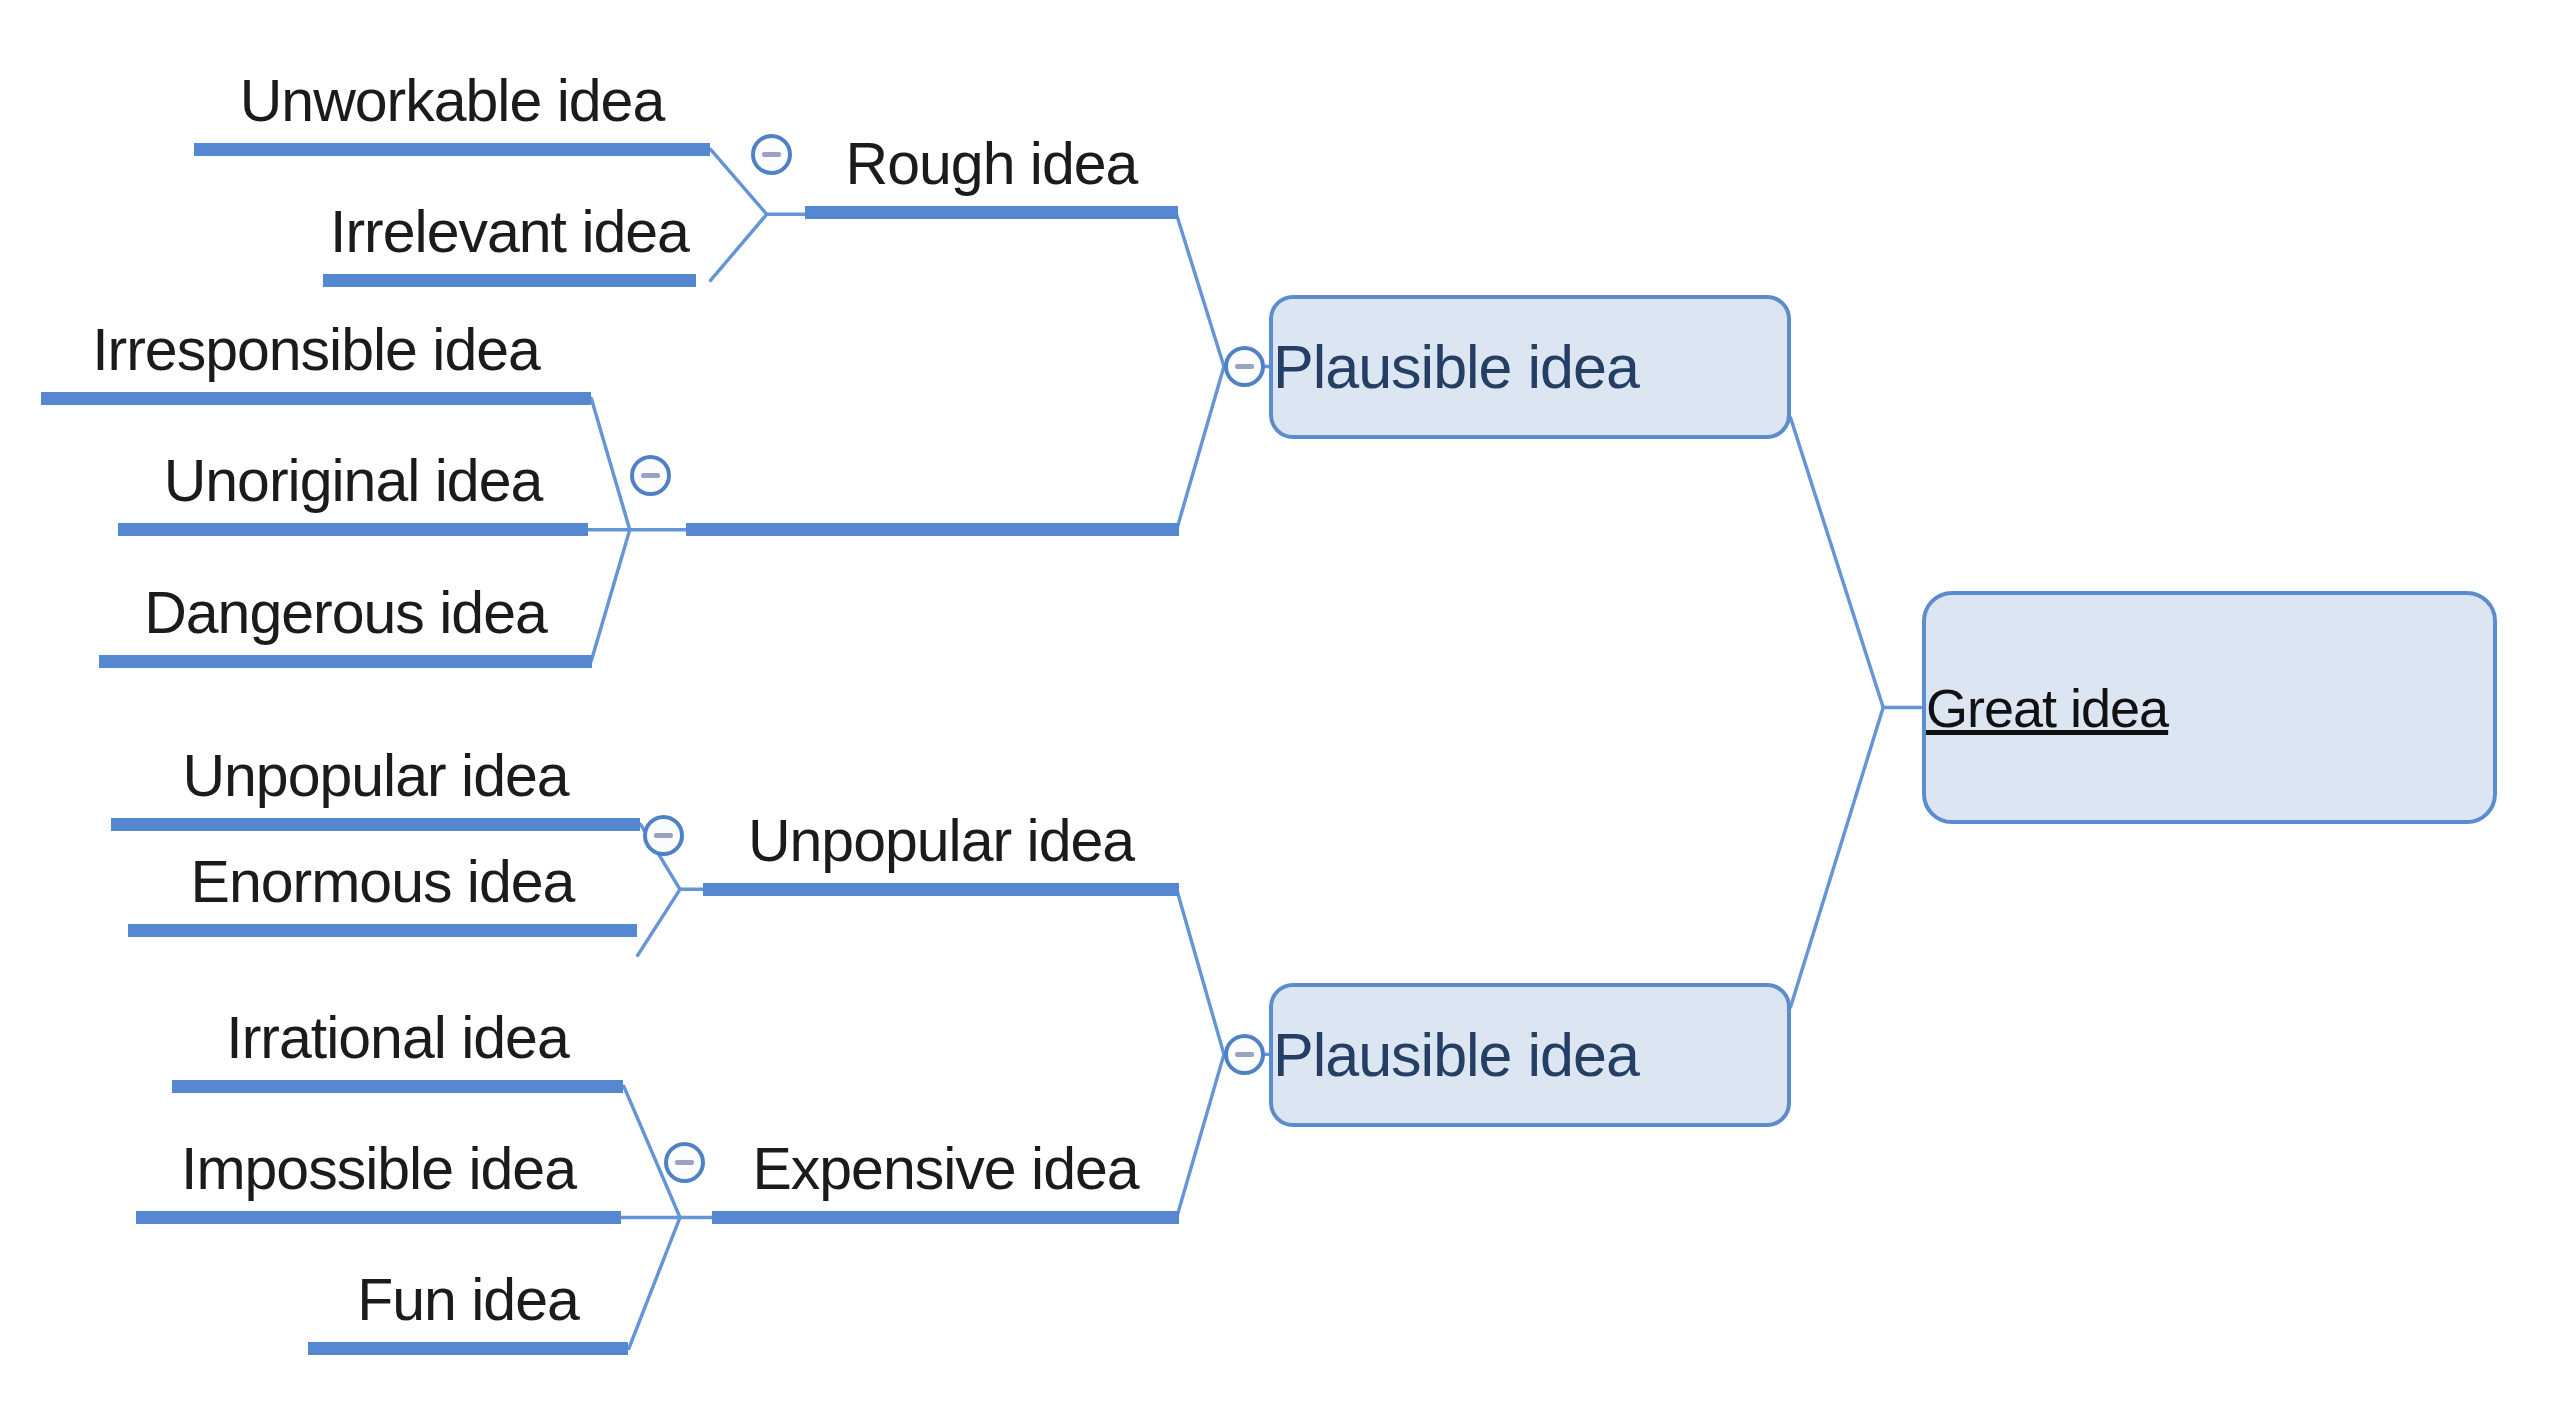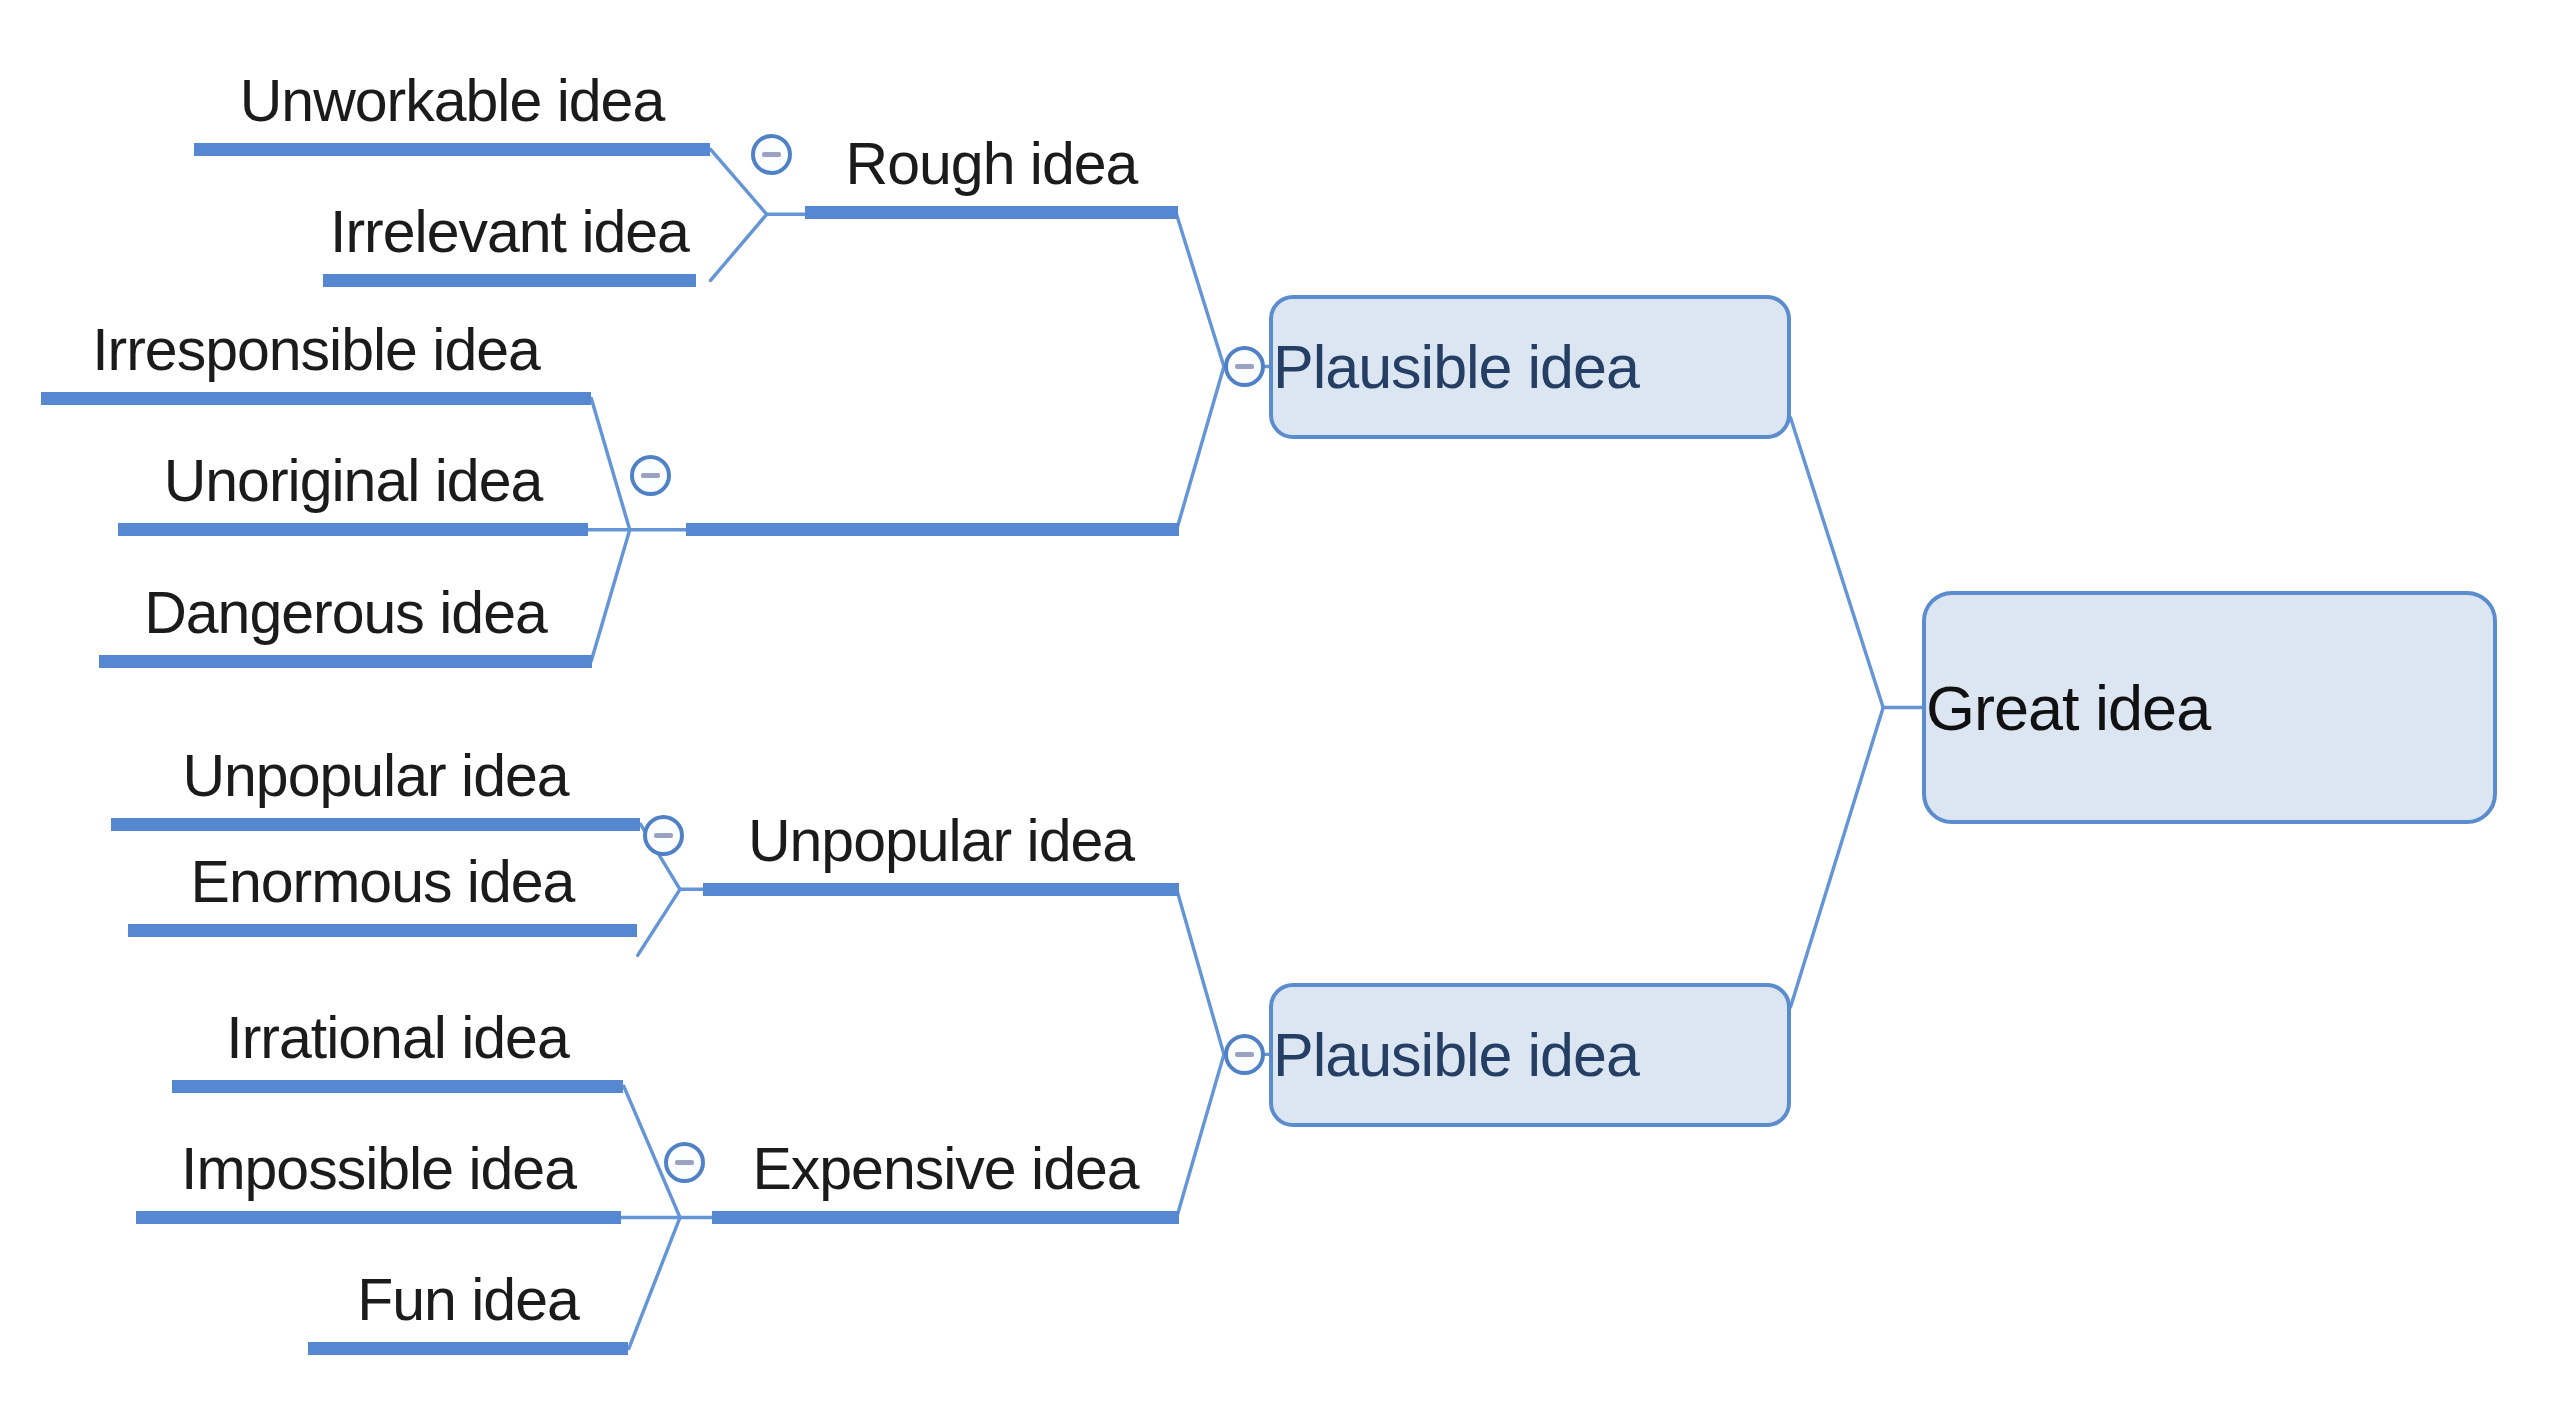--- a/index.html
+++ b/index.html
@@ -39,21 +39,21 @@
   }
   .node-bar { width: 100%; height: 13px; flex: 0 0 13px; background: var(--bar); }
   .node.box {
     display: flex; align-items: center; 
     background: var(--box-fill);
     border: 4px solid var(--box-border);
     border-radius: 24px;
   }
   .box-label { font-size: 61px; letter-spacing: -1px; color: var(--box-text); white-space: nowrap; }
   .node.box.root { border-radius: 30px; }
-  .node.box.root .box-label { font-size: 63px; color: var(--root-text); }
+  .node.box.root .box-label { font-size: 54px; color: var(--root-text); text-decoration: underline; }
   .collapse {
     position: absolute; z-index: 3;
     width: 41px; height: 41px; border-radius: 50%;
     border: 4px solid var(--collapse-border);
     background: var(--collapse-fill);
     display: flex; align-items: center; justify-content: center;
     cursor: pointer;
   }
   .minus { display: block; width: 19px; height: 5px; border-radius: 2px; background: var(--collapse-minus); }
 </style>

